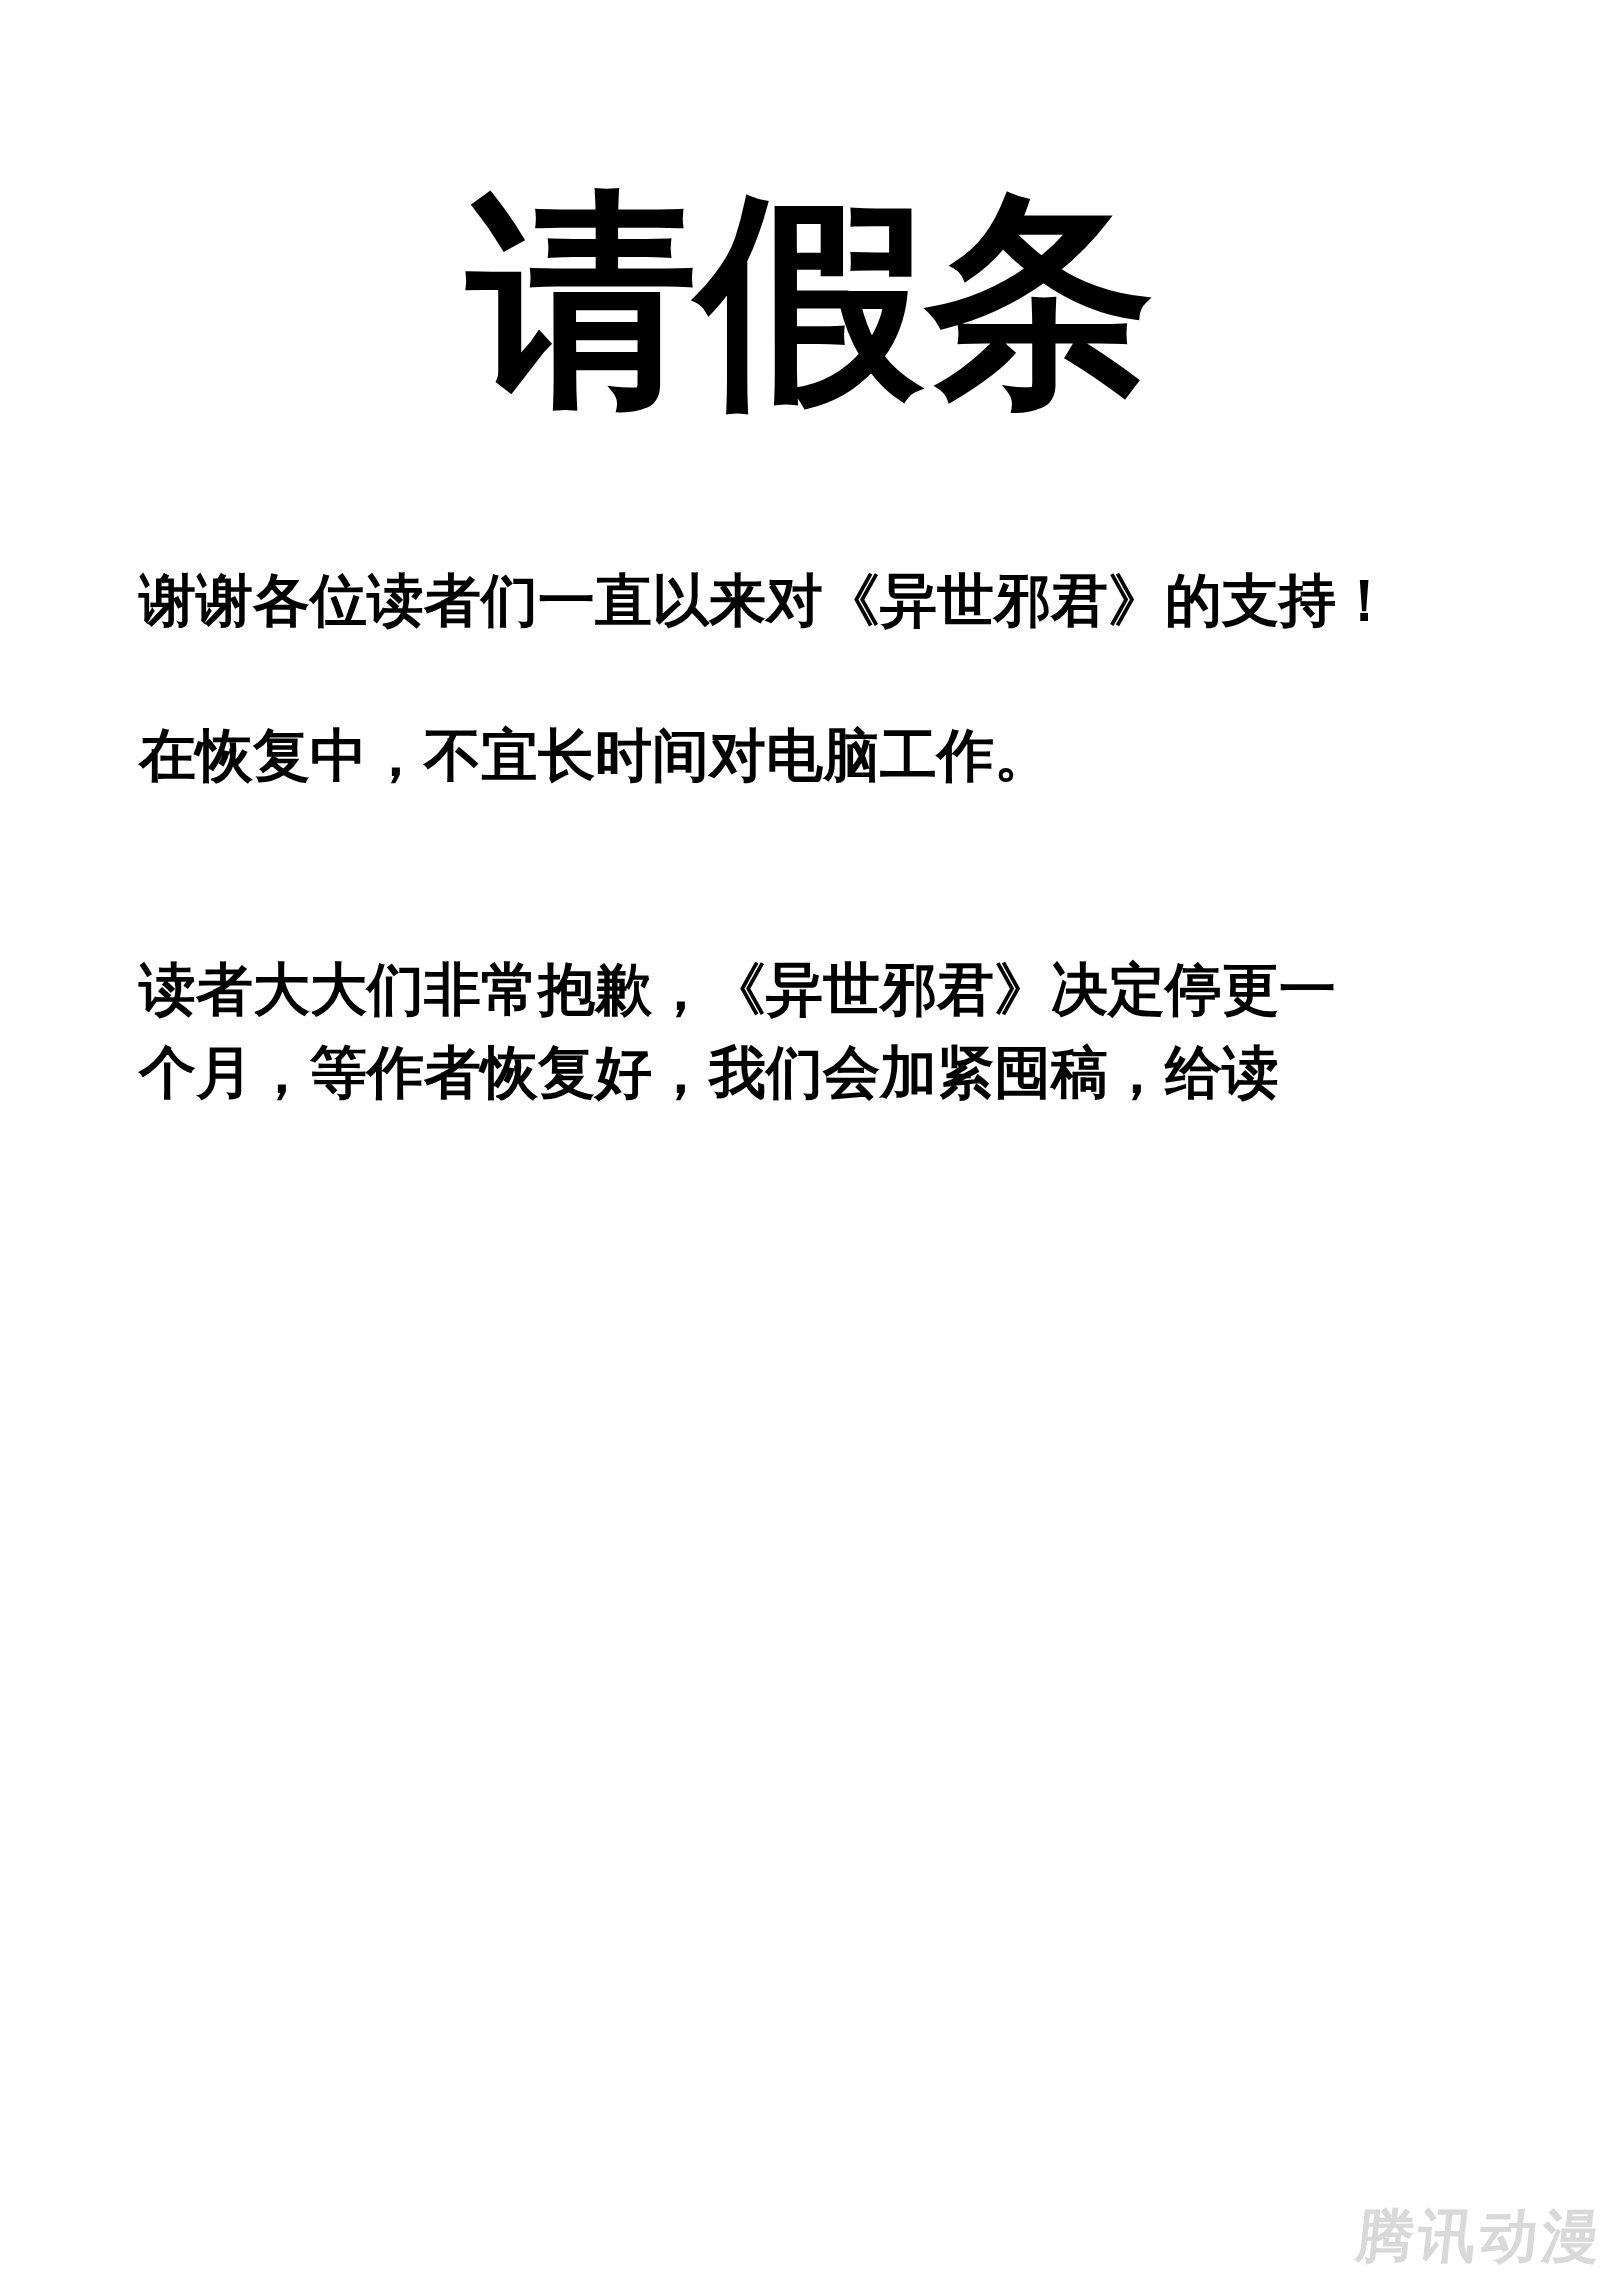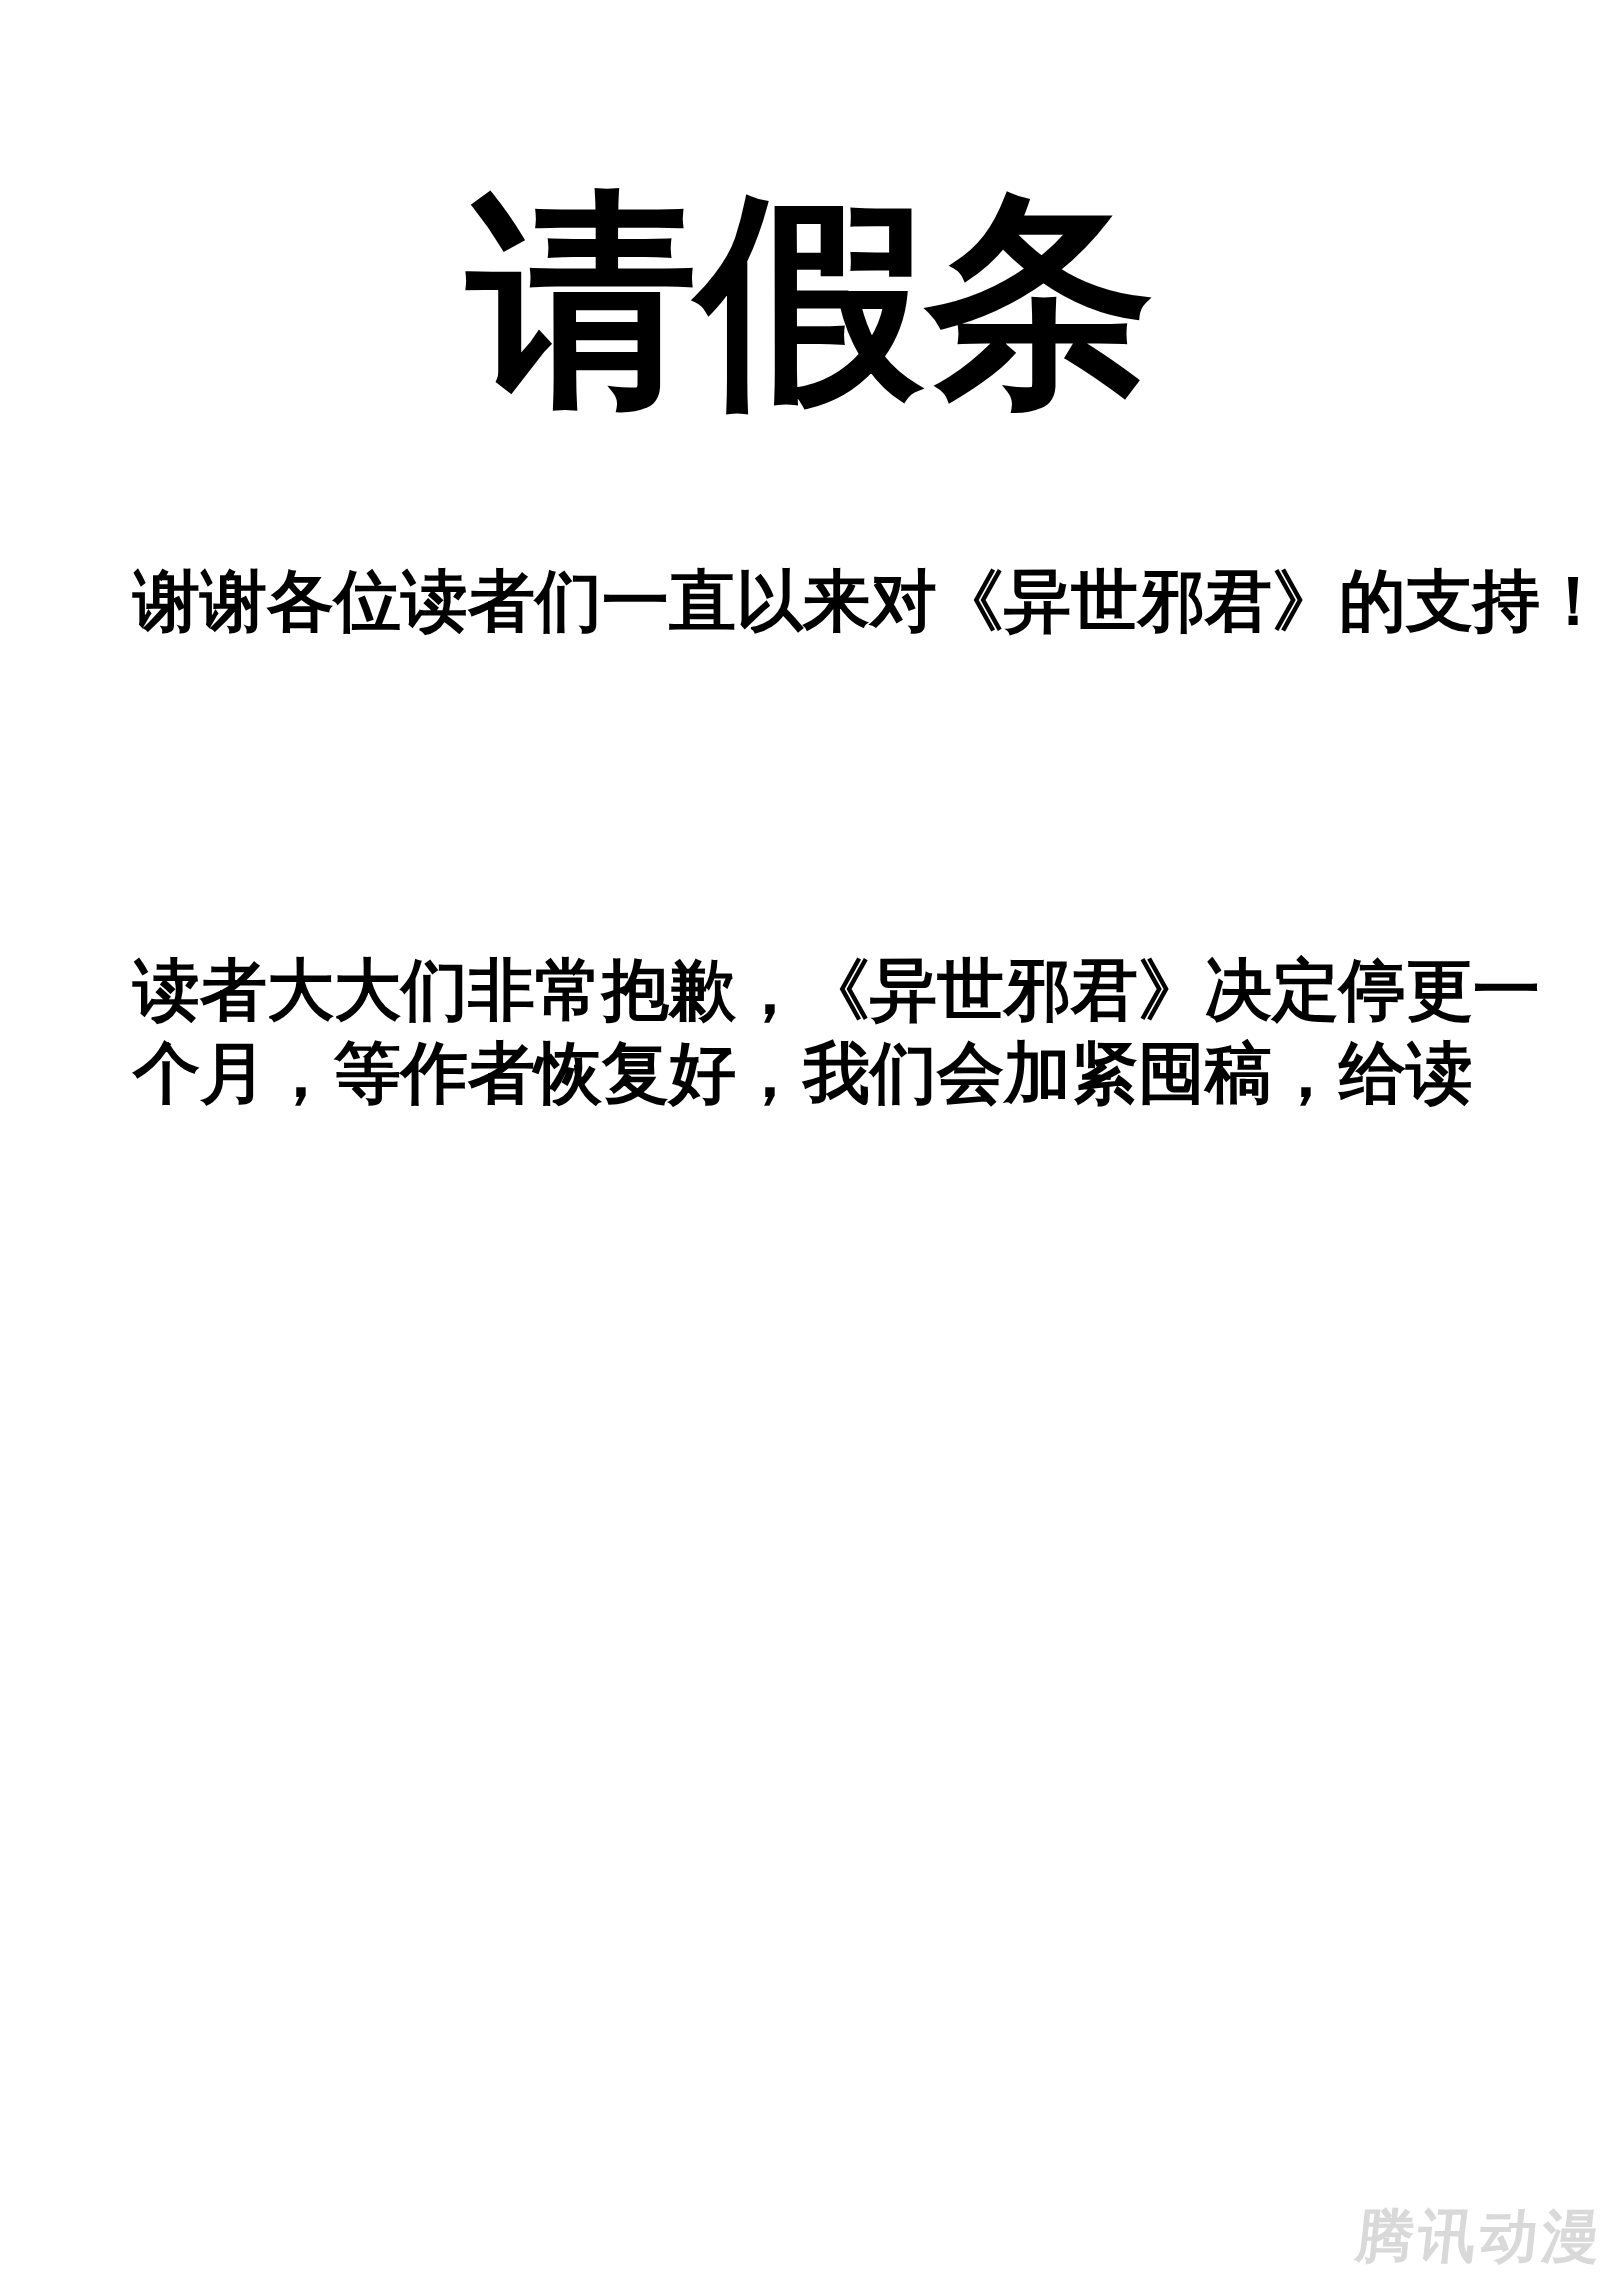--- a/index.html
+++ b/index.html
@@ -19,23 +19,23 @@
     left: 0;
     width: 100%;
     text-align: center;
     font-size: 229px;
     font-weight: bold;
     line-height: 1.1;
     white-space: nowrap;
   }
   .para {
     position: absolute;
-    left: 133px;
+    left: 139px;
     width: 1396px;
-    font-size: 67px;
+    font-size: 57px;
     font-weight: bold;
     line-height: 83px;
     white-space: nowrap;
   }
   .para-1 { top: 559px; }
   .para-2 { top: 714px; }
   .para-3 { top: 948px; }
   .signature {
     position: absolute;
     top: 1393px;
@@ -72,20 +72,21 @@
 
 <div class="page" style="background: rgb(255, 255, 255); color: rgb(0, 0, 0);">
 
   <div class="title">请假条</div>
 
   <div class="para para-1">
     <div>谢谢各位读者们一直以来对《异世邪君》的支持！</div>
   </div>
 
   <div class="para para-2">
+    <div>在恢复中，不宜长时间对电脑工作。</div>
   </div>
 
   <div class="para para-3">
     <div>读者大大们非常抱歉，《异世邪君》决定停更一</div>
     <div>个月，等作者恢复好，我们会加紧囤稿，给读</div>
   </div>
 
 
 
   <div class="watermark" style="color: rgb(217, 217, 217);">腾讯动漫</div>

